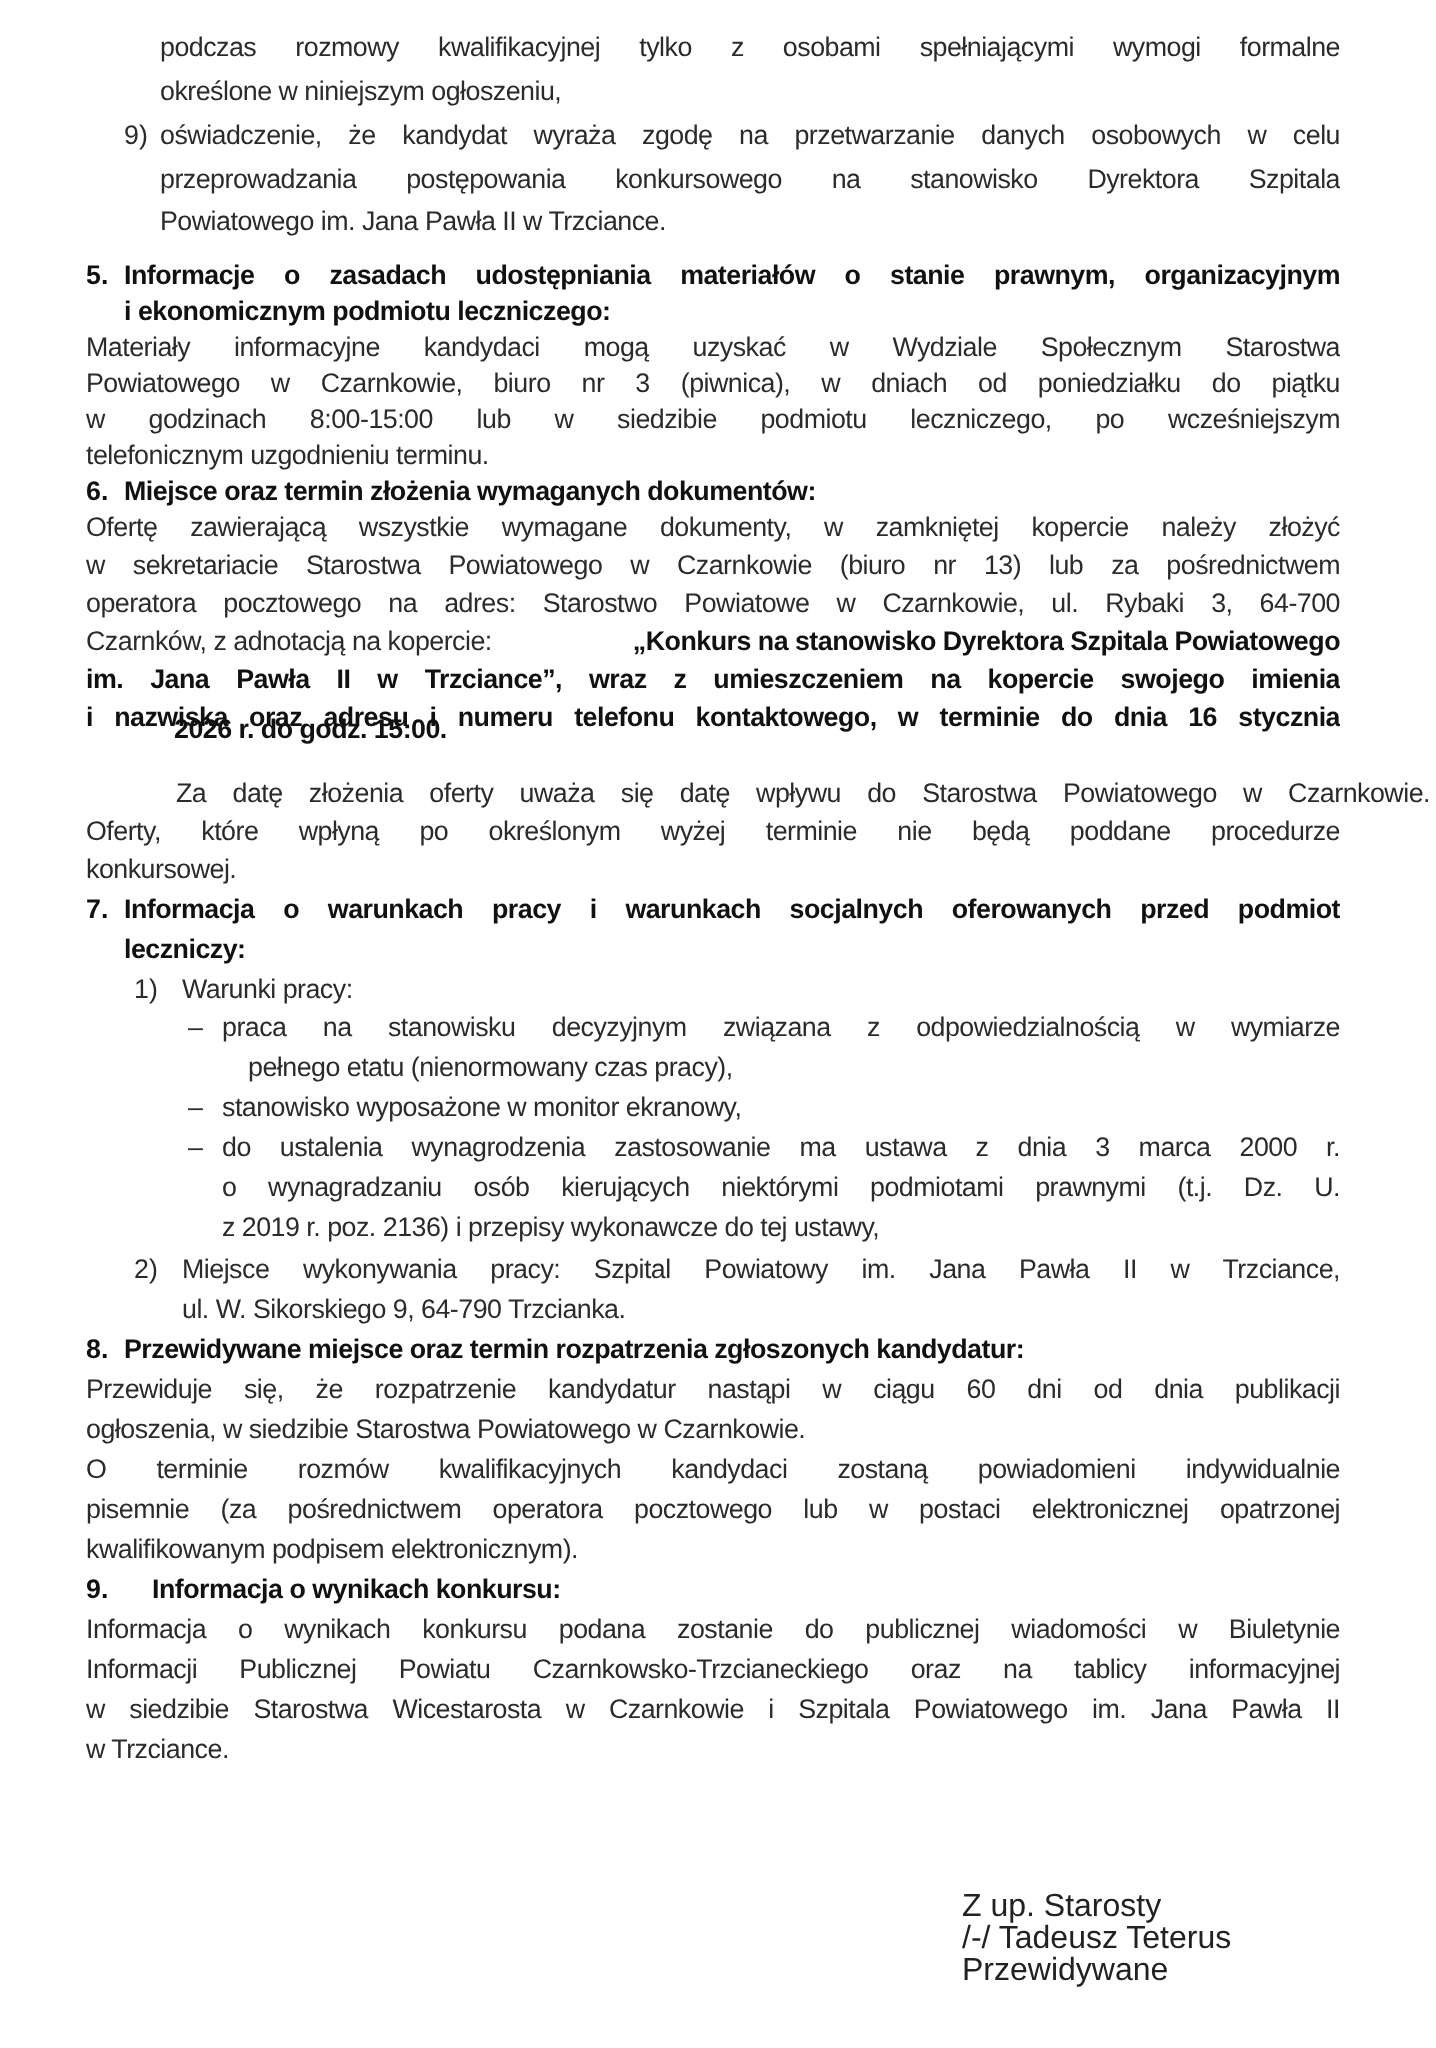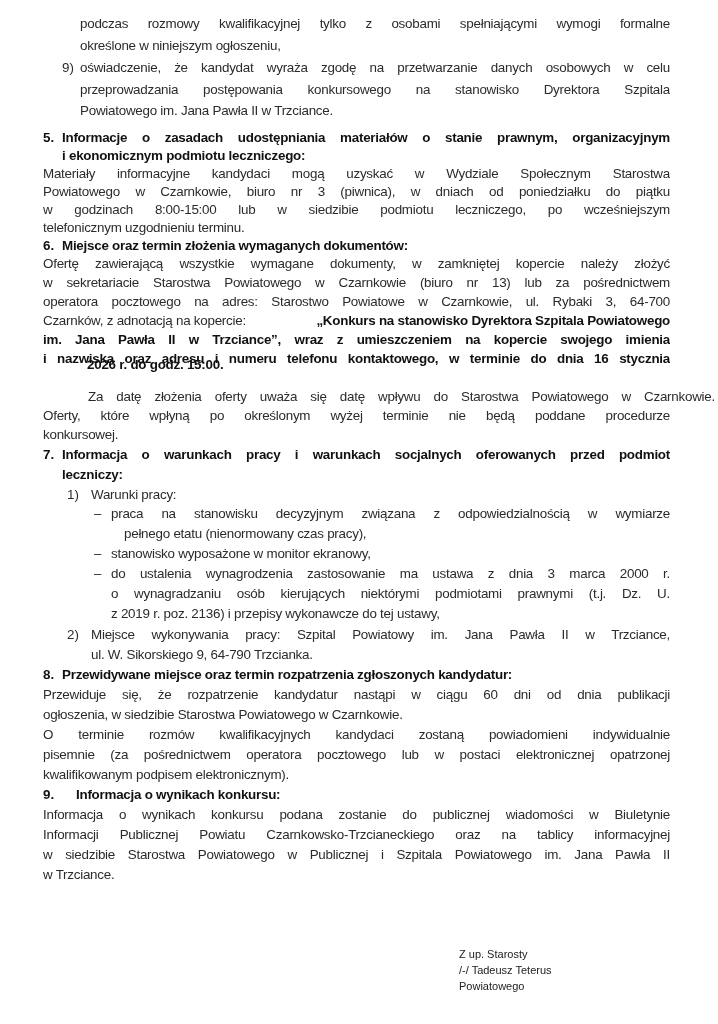--- a/index.html
+++ b/index.html
@@ -39,22 +39,22 @@
     .b { font-weight: bold; color: #111111; }
     .num {
       position: absolute;
       white-space: nowrap;
       font-size: 13.4px;
       line-height: 18px;
       height: 18px;
     }
     .sig {
       position: absolute;
-      left: 459px;
-      font-size: 11px;
+      left: 481px;
+      font-size: 16px;
       line-height: 16px;
       white-space: nowrap;
       color: #222;
     }
   </style>
 </head>
 <body>
 
 <div class="page">
 
@@ -118,20 +118,20 @@
   <div class="ln j" style="left:43px; top:686px; width:627px;">Przewiduje się, że rozpatrzenie kandydatur nastąpi w ciągu 60 dni od dnia publikacji</div>
   <div class="ln" style="left:43px; top:706px;">ogłoszenia, w siedzibie Starostwa Powiatowego w Czarnkowie.</div>
   <div class="ln j" style="left:43px; top:726px; width:627px;">O terminie rozmów kwalifikacyjnych kandydaci zostaną powiadomieni indywidualnie</div>
   <div class="ln j" style="left:43px; top:746px; width:627px;">pisemnie (za pośrednictwem operatora pocztowego lub w postaci elektronicznej opatrzonej</div>
   <div class="ln" style="left:43px; top:766px;">kwalifikowanym podpisem elektronicznym).</div>
 
   <div class="num b" style="left:43px; top:786px;">9.</div>
   <div class="ln b" style="left:76px; top:786px;">Informacja o wynikach konkursu:</div>
   <div class="ln j" style="left:43px; top:806px; width:627px;">Informacja o wynikach konkursu podana zostanie do publicznej wiadomości w Biuletynie</div>
   <div class="ln j" style="left:43px; top:826px; width:627px;">Informacji Publicznej Powiatu Czarnkowsko-Trzcianeckiego oraz na tablicy informacyjnej</div>
-  <div class="ln j" style="left:43px; top:846px; width:627px;">w siedzibie Starostwa Powiatowego w Publicznej i Szpitala Powiatowego im. Jana Pawła II</div>
+  <div class="ln j" style="left:43px; top:846px; width:627px;">w siedzibie Starostwa Wicestarosta w Czarnkowie i Szpitala Powiatowego im. Jana Pawła II</div>
   <div class="ln" style="left:43px; top:866px;">w Trzciance.</div>
 
   <div class="sig" style="top:946px;">Z up. Starosty</div>
   <div class="sig" style="top:962px;">/-/ Tadeusz Teterus</div>
-  <div class="sig" style="top:978px;">Powiatowego</div>
+  <div class="sig" style="top:978px;">Przewidywane</div>
 
 </div>
 
 </body></html>

